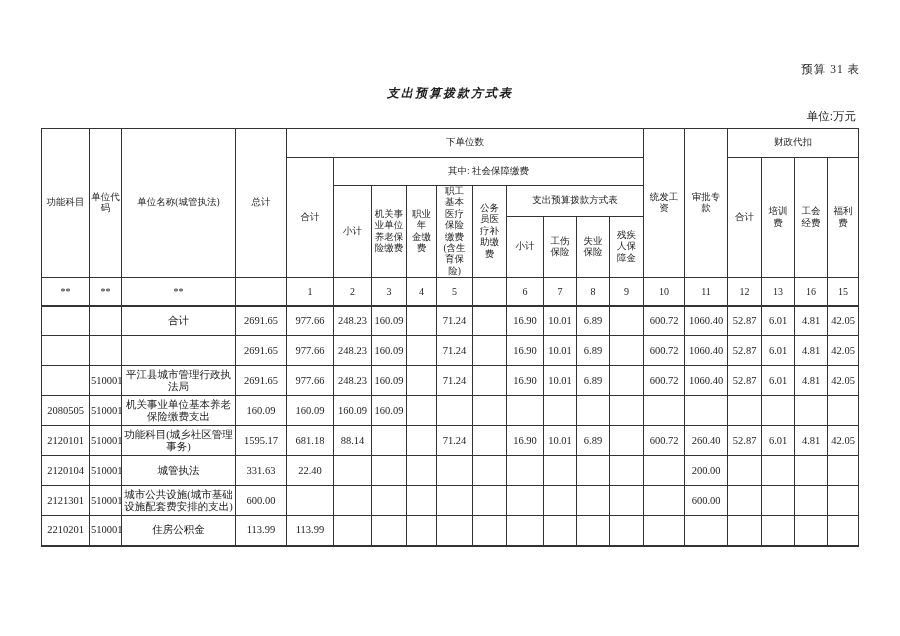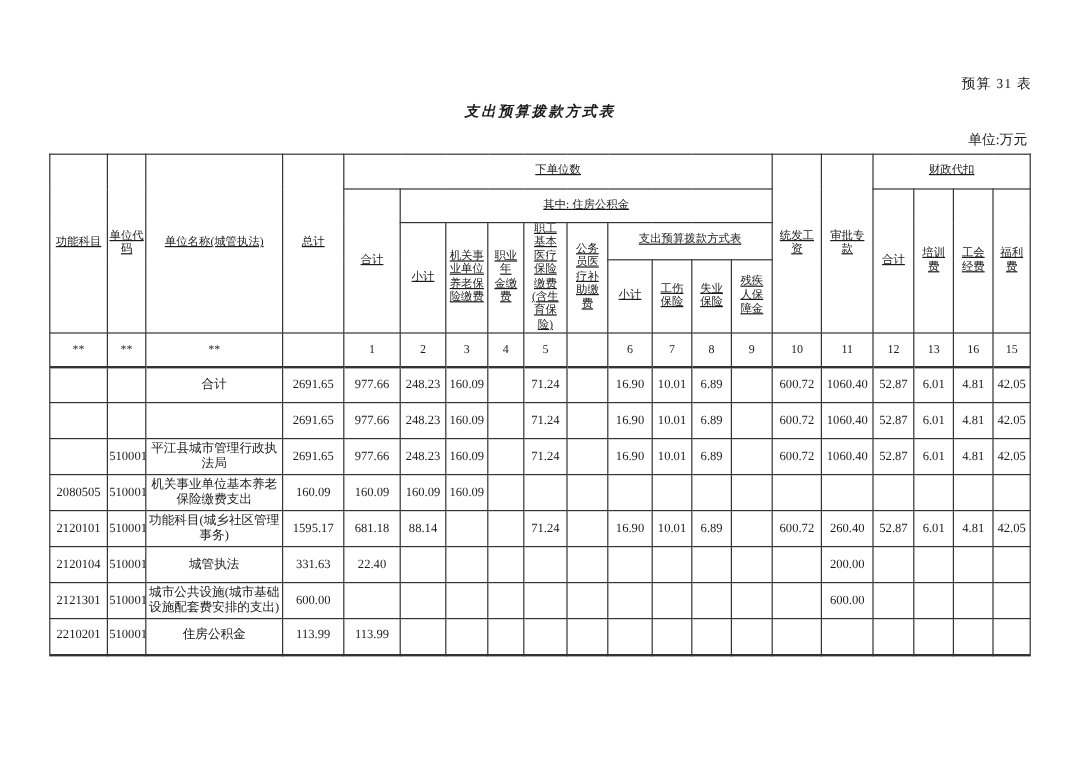--- a/index.html
+++ b/index.html
@@ -48,21 +48,20 @@
     text-align: center;
     vertical-align: middle;
     padding: 0 1px;
     overflow: hidden;
   }
   th {
     font-weight: normal;
     font-size: 9.5px;
     line-height: 1.2;
     white-space: pre-line;
-    text-decoration: underline;
   }
   td {
     font-size: 10.5px;
     line-height: 1.15;
   }
   tr.hr-a { height: 29px; }
   tr.hr-b { height: 28px; }
   tr.hr-c { height: 30px; }
   tr.hr-d { height: 60px; }
   tr.num-row td { height: 28px; font-size: 10px; border-bottom-width: 2px; }
@@ -108,21 +107,21 @@
         <th rowspan="4">总计</th>
         <th colspan="10">下单位数</th>
         <th rowspan="4">统发工
 资</th>
         <th rowspan="4">审批专
 款</th>
         <th colspan="4">财政代扣</th>
       </tr>
       <tr class="hr-b">
         <th rowspan="3">合计</th>
-        <th colspan="9">其中: 住房公积金</th>
+        <th colspan="9">其中: 社会保障缴费</th>
         <th rowspan="3">合计</th>
         <th rowspan="3">培训
 费</th>
         <th rowspan="3">工会
 经费</th>
         <th rowspan="3">福利
 费</th>
       </tr>
       <tr class="hr-c">
         <th rowspan="2">小计</th>

